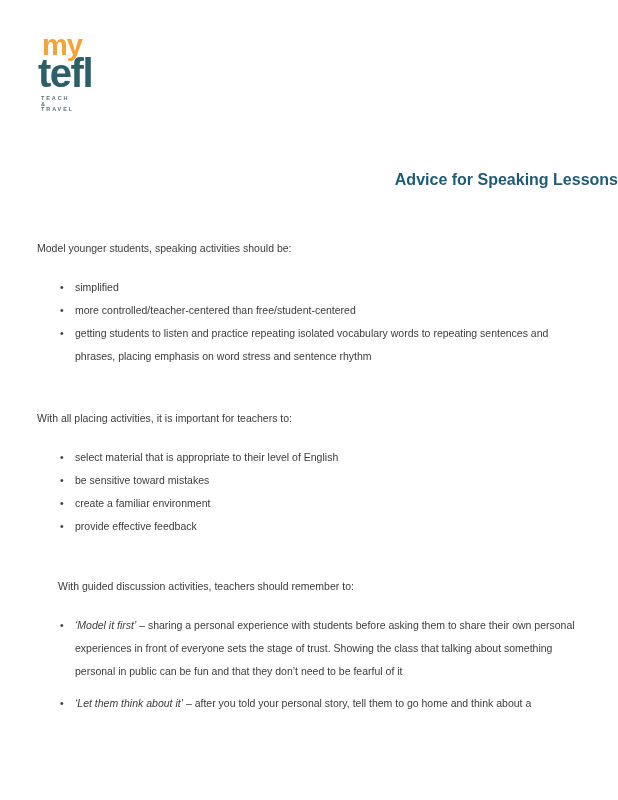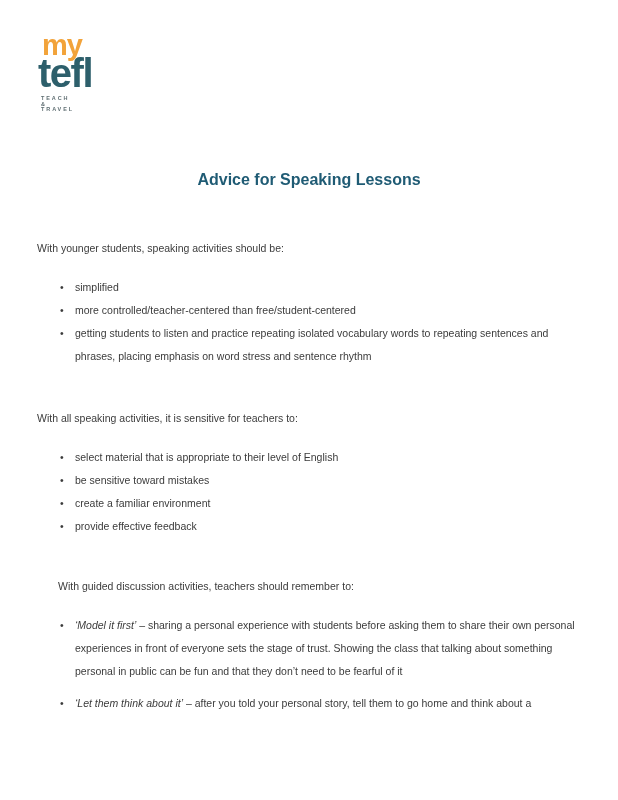--- a/index.html
+++ b/index.html
@@ -27,21 +27,21 @@
   }
   .logo-tagline {
     position: absolute; left: 41px; top: 96px;
     font-size: 5.5px; font-weight: bold; line-height: 1;
     letter-spacing: 1.9px; word-spacing: 4px; color: #5F6E72;
   }
 
   
   .doc-title {
     position: absolute; left: 0; right: 0; top: 160px;
-    text-align: center;
+    text-align: right;
     font-size: 16px; font-weight: bold;
     color: #1F5B74;
   }
 
   
   .content {
     position: absolute; left: 37px; top: 237px;
     width: 553px;
     font-size: 10.5px;
     line-height: 23px;
@@ -72,39 +72,39 @@
     <span class="logo-my">my</span>
     <span class="logo-tefl">tefl</span>
     <span class="logo-tagline">TEACH &amp; TRAVEL</span>
   </div>
 
   <h1 class="doc-title">Advice for Speaking Lessons</h1>
 
   <div class="content">
 
     <section class="sec sec-1">
-      <p class="section-heading">With younger students, speaking activities should be:</p>
+      <p class="section-heading">Model younger students, speaking activities should be:</p>
       <ul class="bullets">
         <li>
           <span class="bullet-dot"></span>
           <span class="lead"></span><span>simplified</span>
         </li>
         <li>
           <span class="bullet-dot"></span>
           <span class="lead"></span><span>more controlled/teacher-centered than free/student-centered</span>
         </li>
         <li>
           <span class="bullet-dot"></span>
           <span class="lead"></span><span>getting students to listen and practice repeating isolated vocabulary words to repeating sentences and phrases, placing emphasis on word stress and sentence rhythm</span>
         </li>
       </ul>
     </section>
 
     <section class="sec sec-2">
-      <p class="section-heading">With all speaking activities, it is sensitive for teachers to:</p>
+      <p class="section-heading">With all placing activities, it is important for teachers to:</p>
       <ul class="bullets">
         <li>
           <span class="bullet-dot"></span>
           <span class="lead"></span><span>select material that is appropriate to their level of English</span>
         </li>
         <li>
           <span class="bullet-dot"></span>
           <span class="lead"></span><span>be sensitive toward mistakes</span>
         </li>
         <li>

